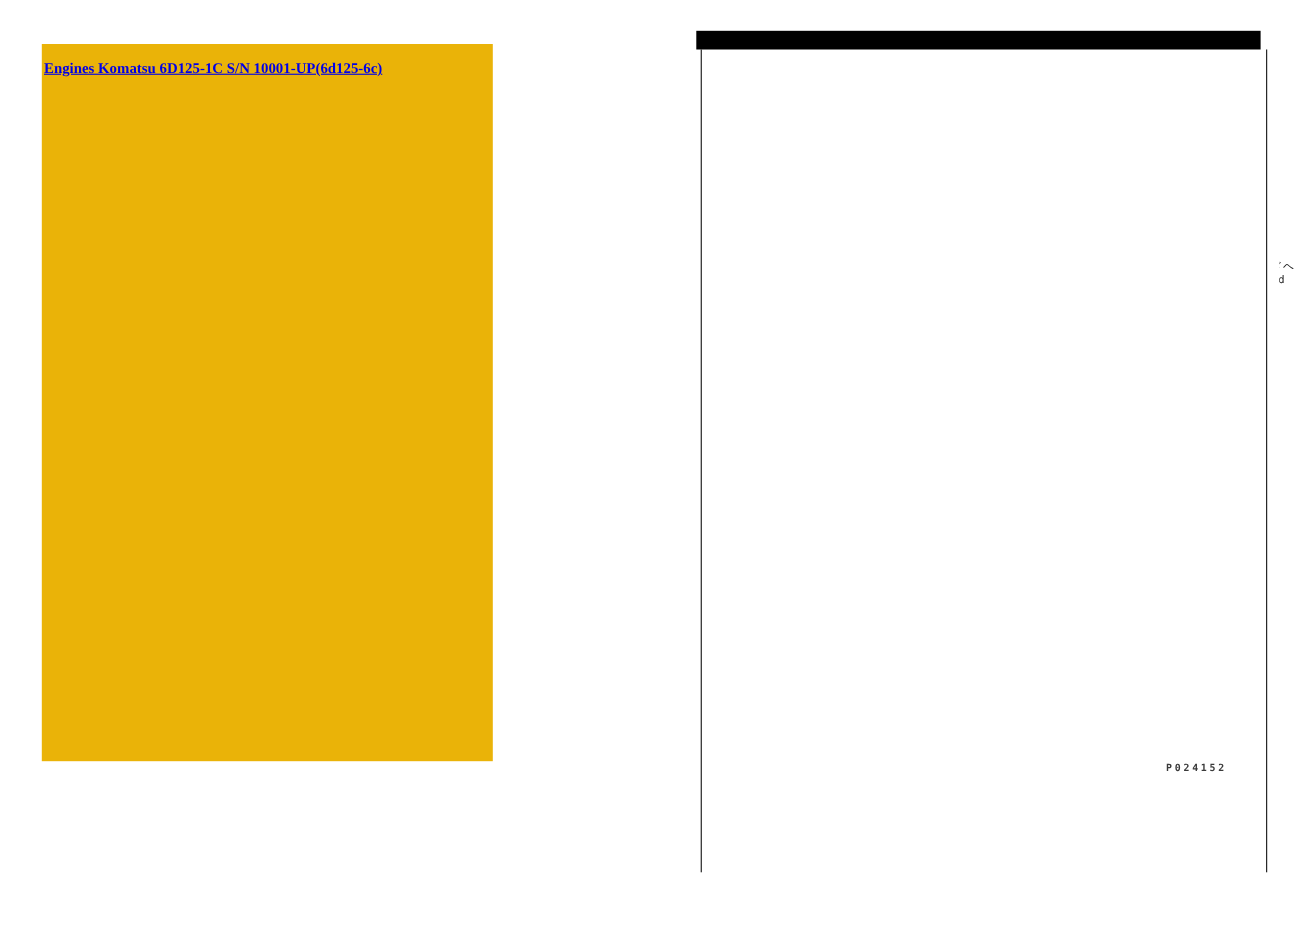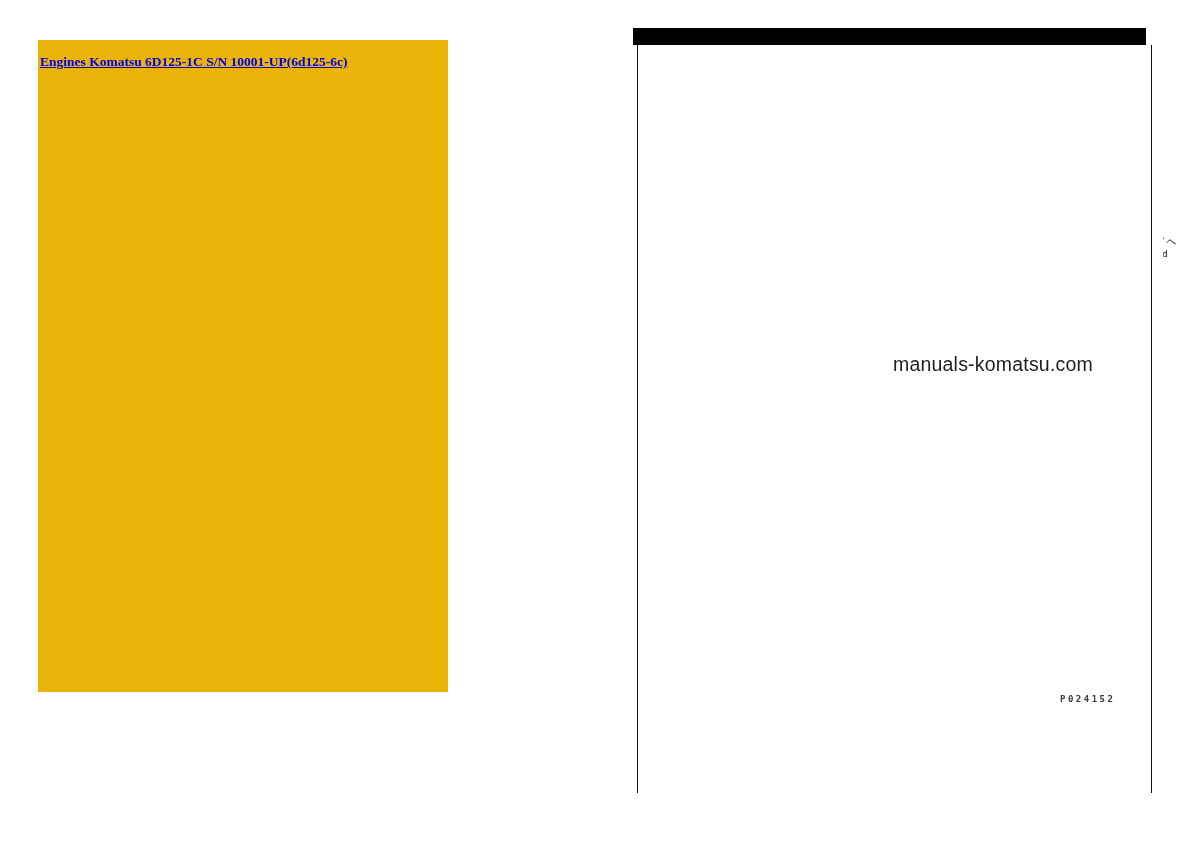--- a/index.html
+++ b/index.html
@@ -339,16 +339,15 @@
 
   <div id="right-panel">
     <div id="top-bar"></div>
     <div id="panel-borders"></div>
   </div>
 
   <div id="left-black">
     <a href="#">Engines Komatsu 6D125-1C S/N 10001-UP(6d125-6c)</a>
   </div>
 
-  <div id="watermark">manuals-komatsu.com</div>
   <div id="figure-code">P024152</div>
 
 </div>
 
 </body></html>

